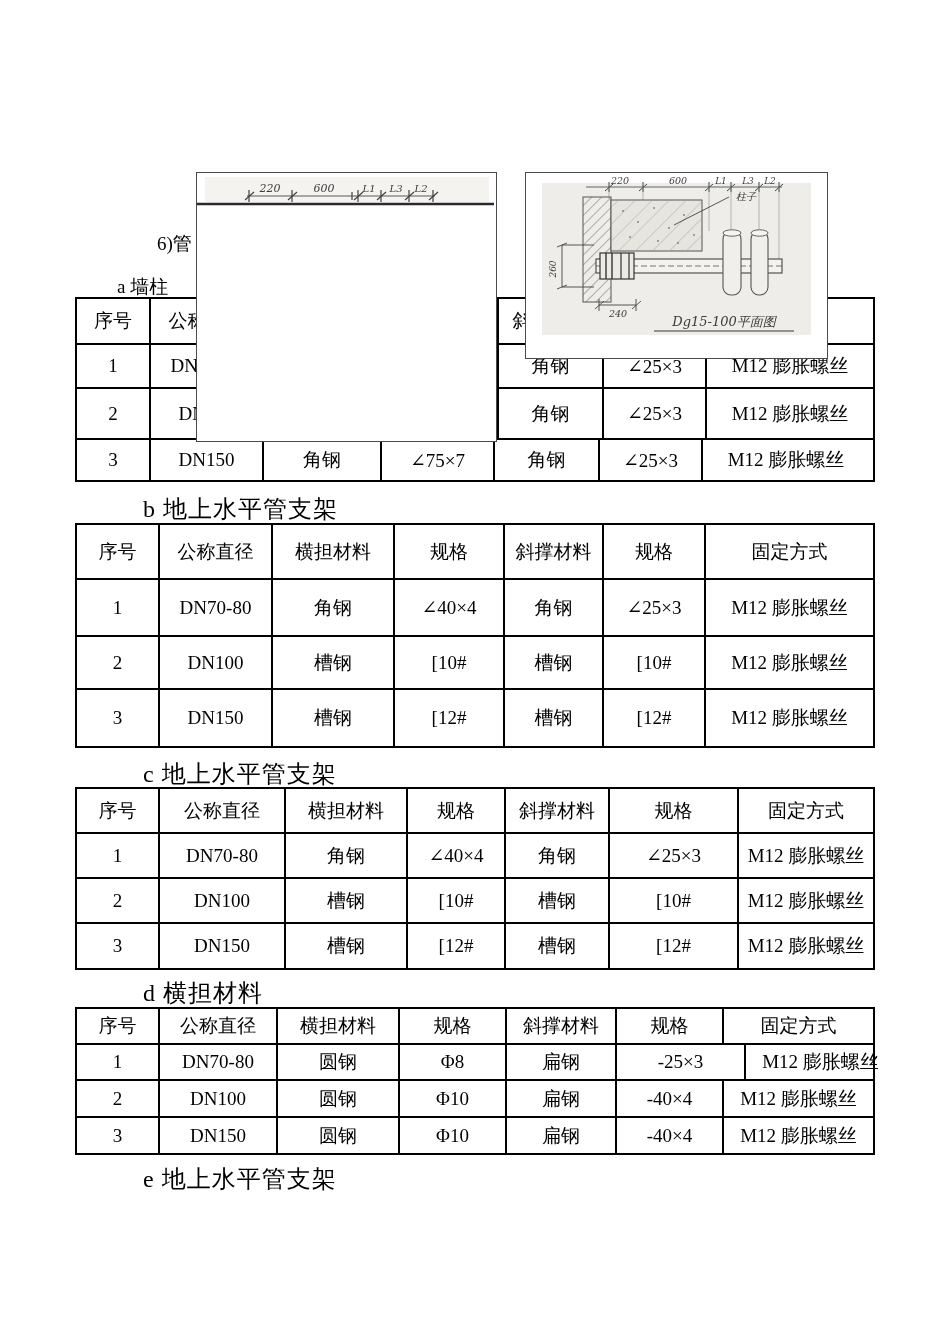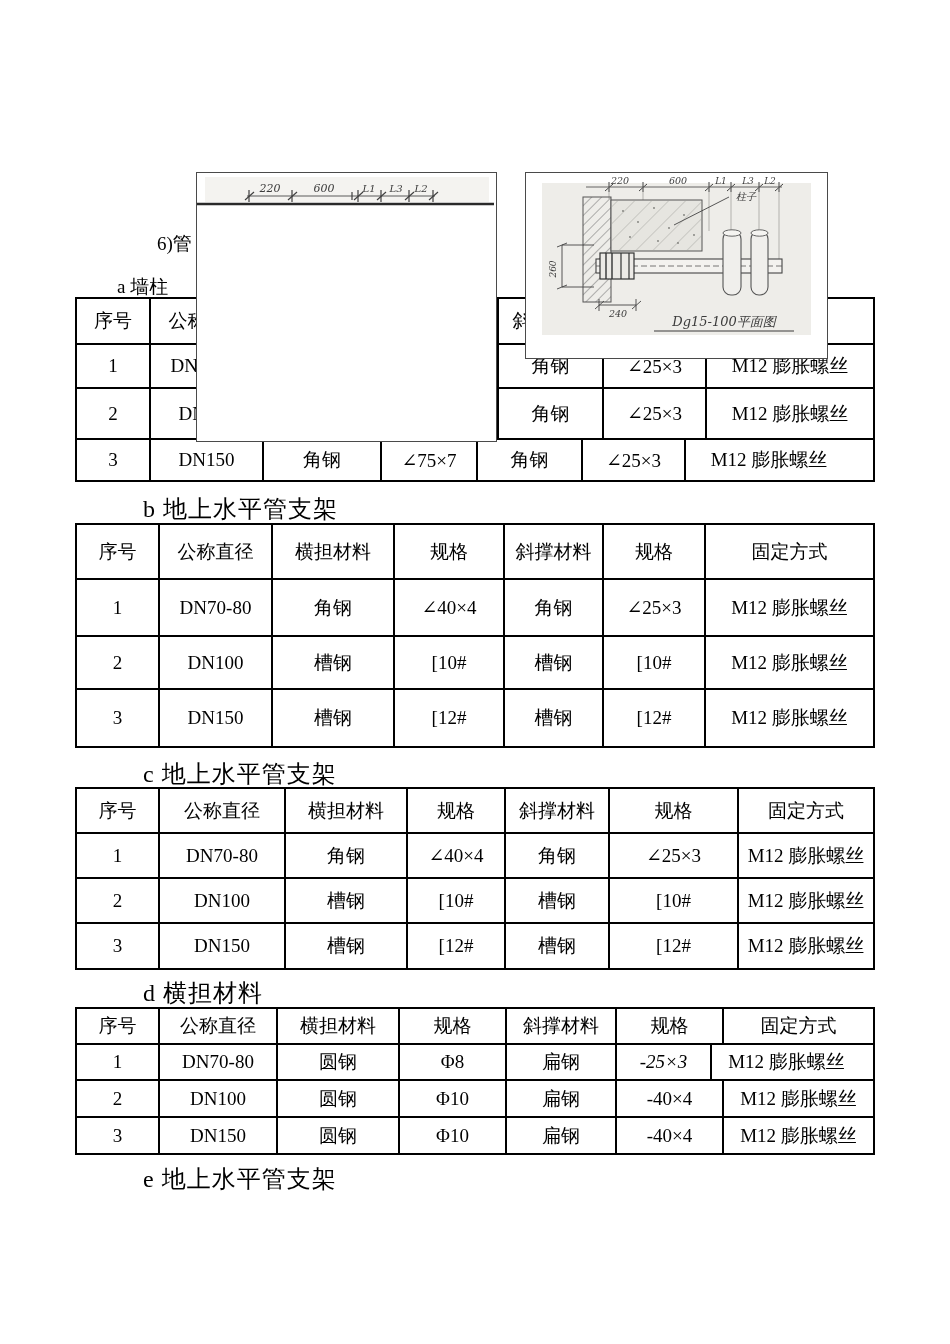--- a/index.html
+++ b/index.html
@@ -60,21 +60,21 @@
         <div class="tcell" style="width: 118px;"></div>
         <div class="tcell" style="width: 117px;"></div>
         <div class="tcell" style="width: 105px;">角钢</div>
         <div class="tcell" style="width: 103px;">∠25×3</div>
         <div class="tcell" style="width: 166px;">M12 膨胀螺丝</div>
       </div>
       <div class="trow" style="height: 40px;">
         <div class="tcell" style="width: 74px;">3</div>
         <div class="tcell" style="width: 113px;">DN150</div>
         <div class="tcell" style="width: 118px;">角钢</div>
-        <div class="tcell" style="width: 96px;">∠75×7</div>
+        <div class="tcell" style="width: 113px;">∠75×7</div>
         <div class="tcell" style="width: 105px;">角钢</div>
         <div class="tcell" style="width: 103px;">∠25×3</div>
         <div class="tcell" style="width: 166px;">M12 膨胀螺丝</div>
       </div>
     </div>
 
   <div class="abs section-label" style="left:143px;top:493px;">b 地上水平管支架</div>
   <div class="dtable" style="left:75px;top:523px;width:800px;">
       <div class="trow" style="height: 55px;">
         <div class="tcell" style="width: 83px;">序号</div>
@@ -164,21 +164,21 @@
         <div class="tcell" style="width: 110px;">斜撑材料</div>
         <div class="tcell" style="width: 107px;">规格</div>
         <div class="tcell" style="width: 149px;">固定方式</div>
       </div>
       <div class="trow" style="height: 36px;">
         <div class="tcell" style="width: 83px;">1</div>
         <div class="tcell" style="width: 118px;">DN70-80</div>
         <div class="tcell" style="width: 122px;">圆钢</div>
         <div class="tcell" style="width: 107px;">Φ8</div>
         <div class="tcell" style="width: 110px;">扁钢</div>
-        <div class="tcell" style="width: 95px; font-style: italic;">-25×3</div>
+        <div class="tcell" style="width: 129px;">-25×3</div>
         <div class="tcell" style="width: 149px;">M12 膨胀螺丝</div>
       </div>
       <div class="trow" style="height: 37px;">
         <div class="tcell" style="width: 83px;">2</div>
         <div class="tcell" style="width: 118px;">DN100</div>
         <div class="tcell" style="width: 122px;">圆钢</div>
         <div class="tcell" style="width: 107px;">Φ10</div>
         <div class="tcell" style="width: 110px;">扁钢</div>
         <div class="tcell" style="width: 107px;">-40×4</div>
         <div class="tcell" style="width: 149px;">M12 膨胀螺丝</div>

